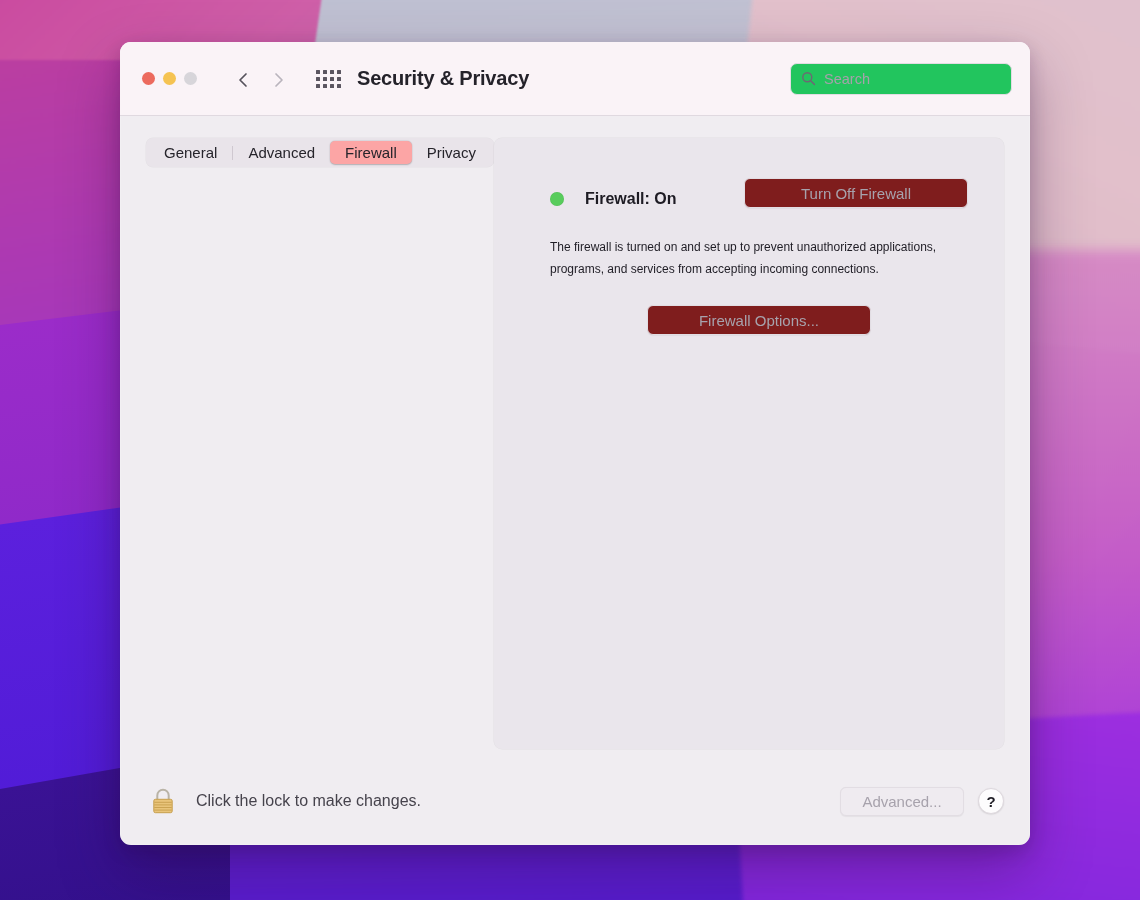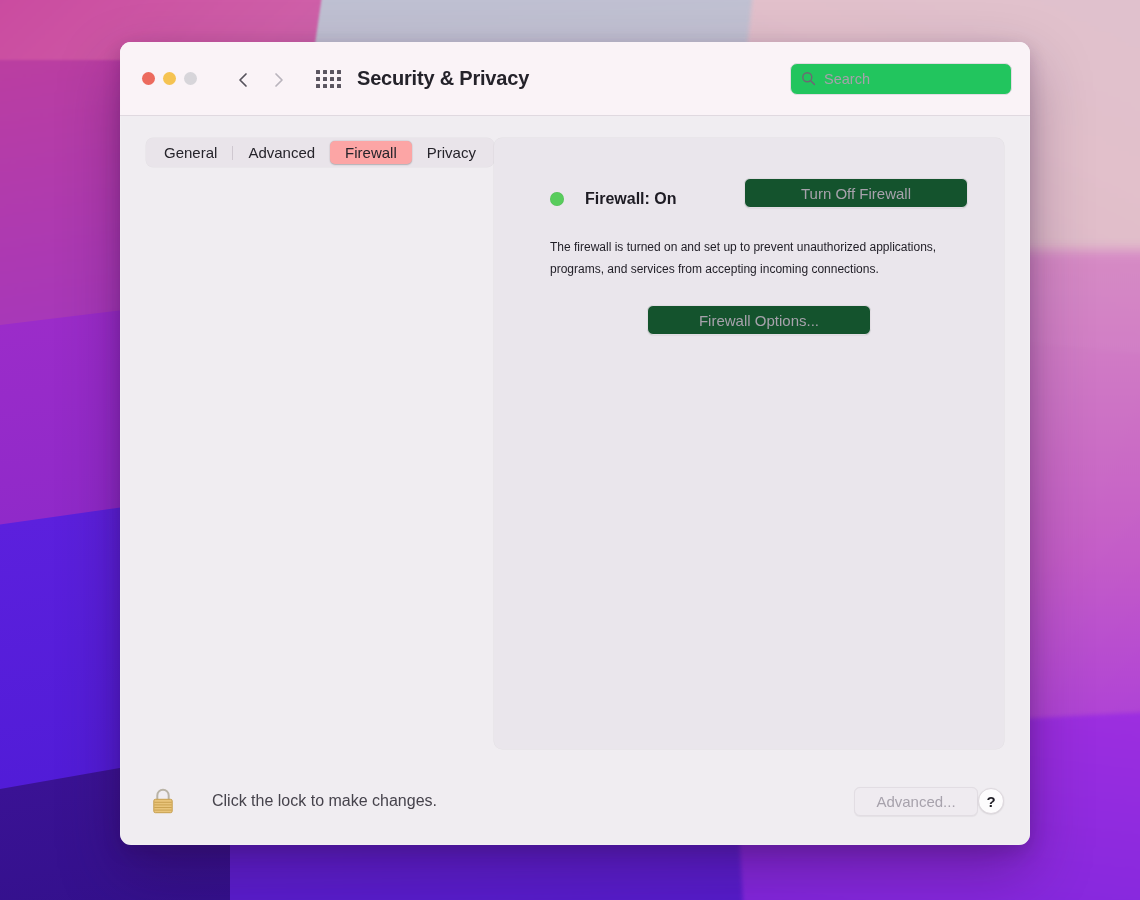--- a/index.html
+++ b/index.html
@@ -207,21 +207,21 @@
 
   .row { display:flex; align-items:flex-end; justify-content:space-between; }
   .status { display:flex; align-items:center; gap:21px; padding-top:4px; }
   .dot { width:14px; height:14px; border-radius:50%; background:#58cc5c;
          box-shadow:0 0 0 0.5px rgba(0,0,0,0.07) inset; }
   .status-label { font-size:16px; font-weight:bold; color:#1e1c24; }
 
   .btn {
     font-family:"Liberation Sans", sans-serif;
     font-size:15px;
-    background:#14532d;
+    background:#7f1d1d;
     border:1px solid #e2dde3;
     border-radius:6px;
     height:30px;
     min-width:224px;
     color:#a7a2ac;
     box-shadow:0 0.5px 1px rgba(0,0,0,0.05);
     cursor:default;
     text-align:center;
   }
 
@@ -235,25 +235,25 @@
   #opts-row { margin-top:25px; display:flex; justify-content:center; }
 
   
   #footer {
     flex:0 0 auto;
     height:74px;
     display:flex; align-items:center;
     padding:0 26px 14px 26px;
     justify-content:space-between;
   }
-  .lock-wrap { display:flex; align-items:center; gap:32px; }
+  .lock-wrap { display:flex; align-items:center; gap:16px; }
   .lock-icon { width:34px; height:34px; display:block; cursor:default; }
   .lock-text { font-size:16px; color:#46434c; }
 
-  .footer-right { display:flex; align-items:center; }
+  .footer-right { display:flex; align-items:center; gap:14px; }
   .btn-adv {
     min-width:124px; height:29px;
     font-size:15px;
     background:#efebf0;
     border:1px solid #e2dde3;
     border-radius:6px;
     color:#a7a2ac;
     box-shadow:0 0.5px 1px rgba(0,0,0,0.05);
     cursor:default;
   }

